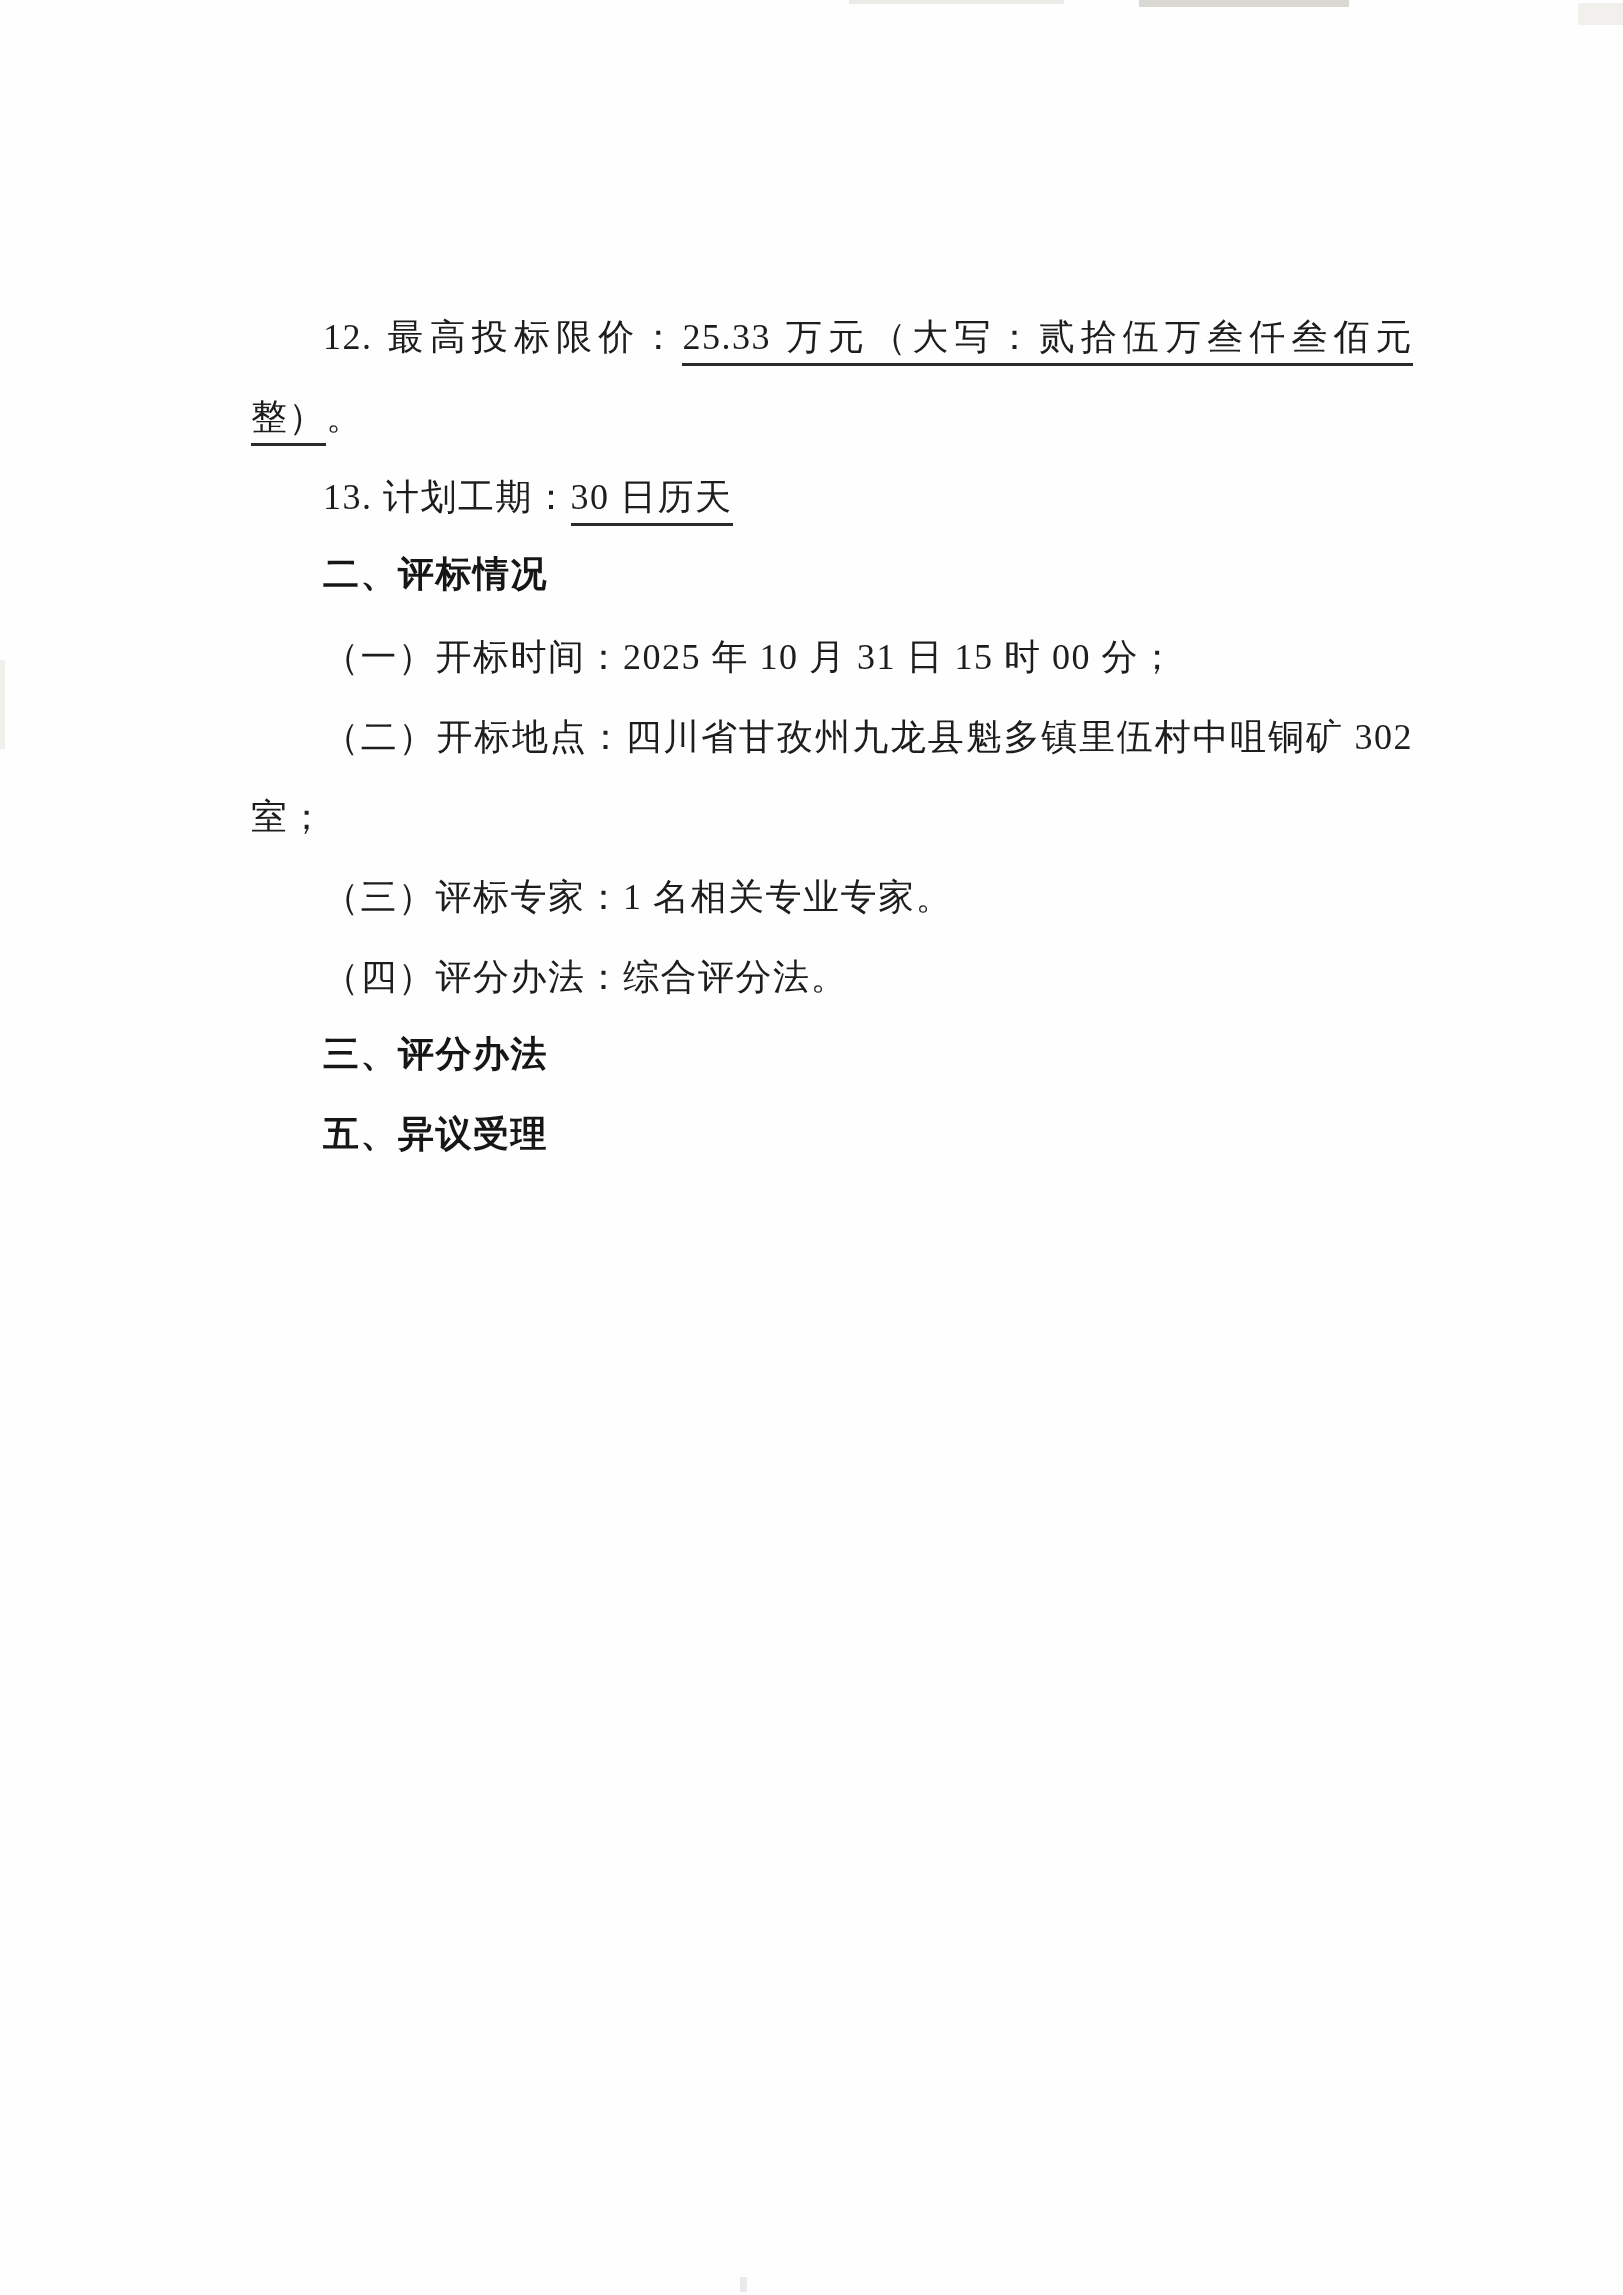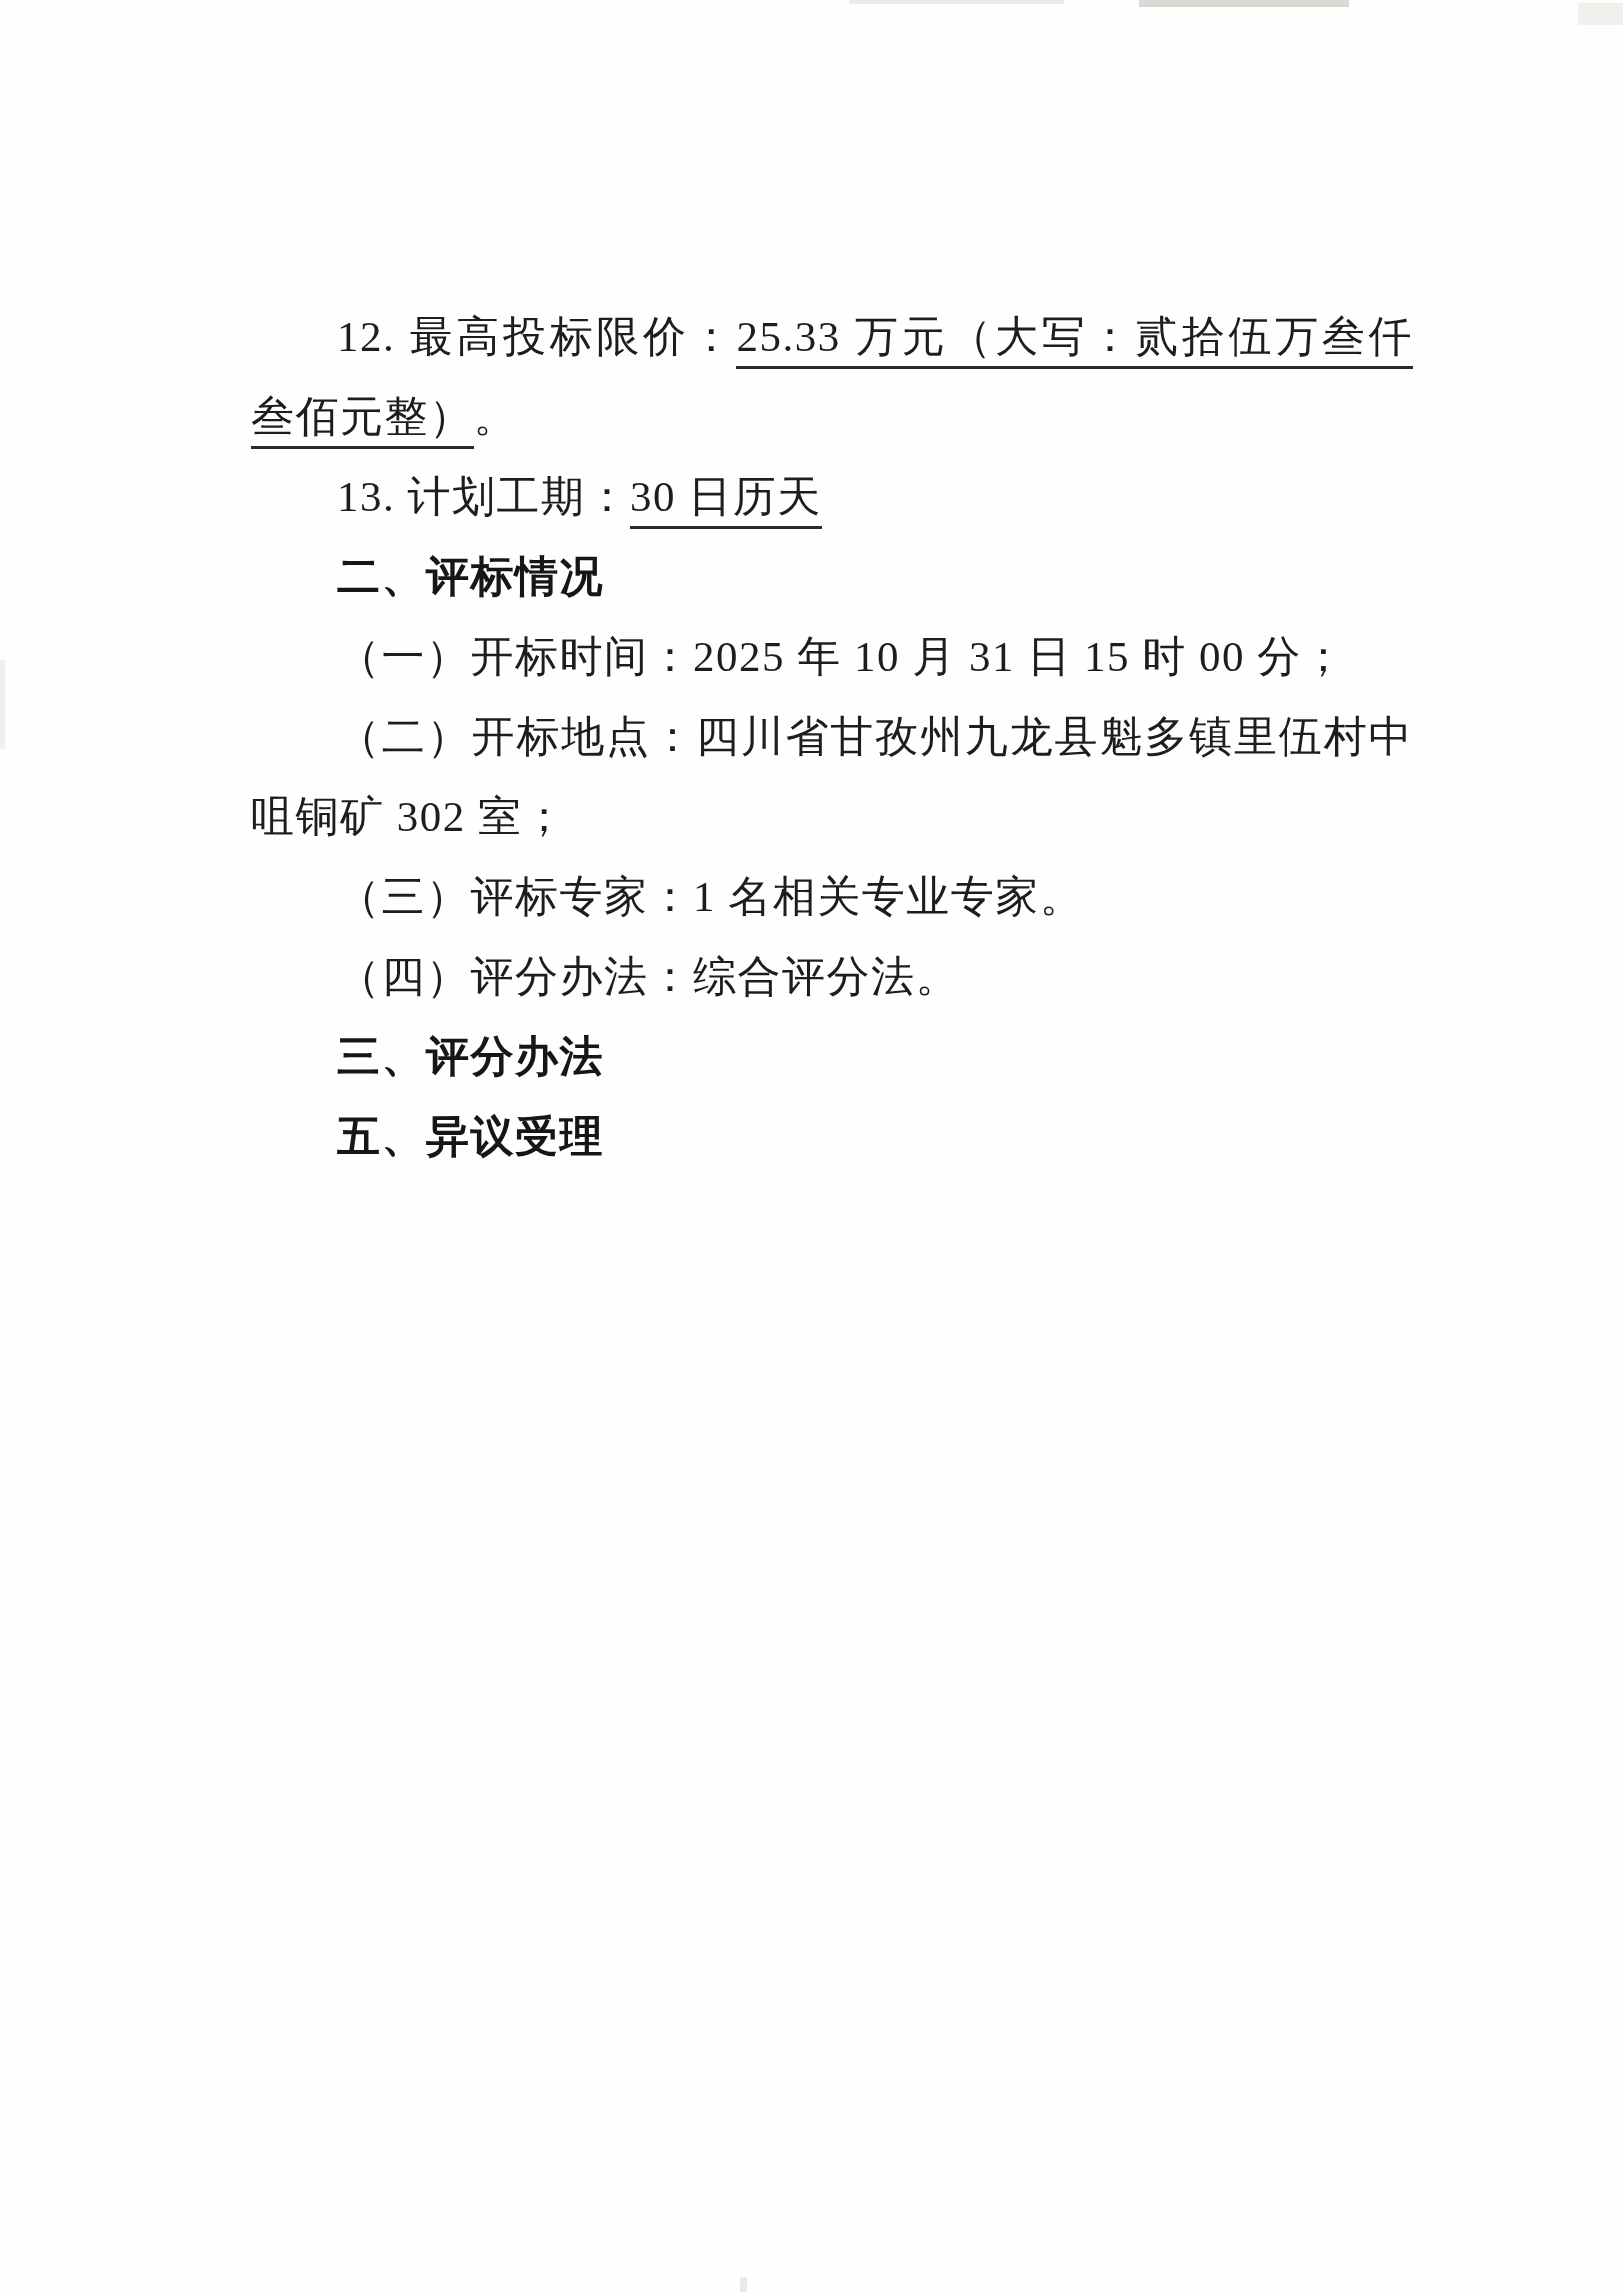--- a/index.html
+++ b/index.html
@@ -9,29 +9,29 @@
     height: 2295px;
     background: #fefefe;
     overflow: hidden;
   }
   .doc {
     position: absolute;
     left: 251px;
     top: 297px;
     width: 1162px;
     font-family: "Liberation Serif", "DejaVu Serif", serif;
-    font-size: 43px;
+    font-size: 36px;
     line-height: 80px;
     letter-spacing: 1.5px;
     color: #1d1d1d;
     text-align: justify;
   }
   .doc p { margin: 0; text-indent: 2em; }
   .heading {
-    font-family: Liberation Serif, serif;
+    font-family: Liberation Mono, monospace;
     font-weight: bold;
     color: #161616;
   }
   .u {
     border-bottom: 3.6px solid #2b2b2b;
     padding-bottom: 6.1px;
   }
   
   .smudge { position: absolute; pointer-events: none; }
   .smudge-top-1   { left: 849px; top: 0;      width: 215px;  height: 3.6px;  background: #ecebe7; }

